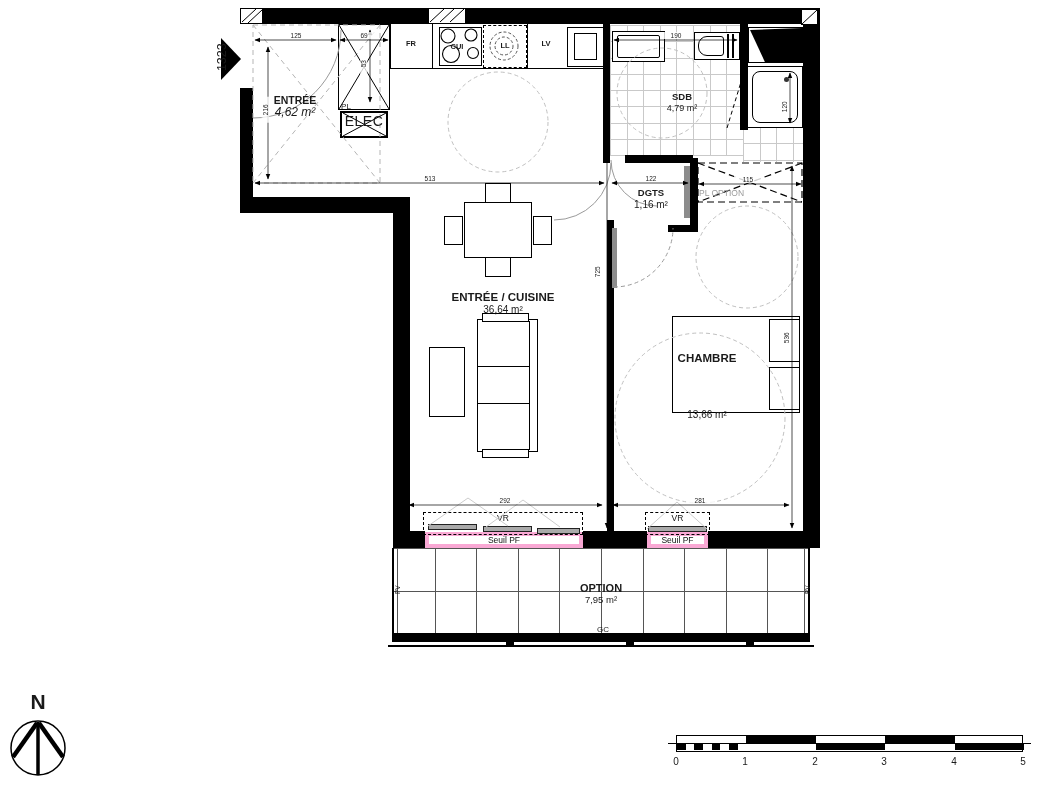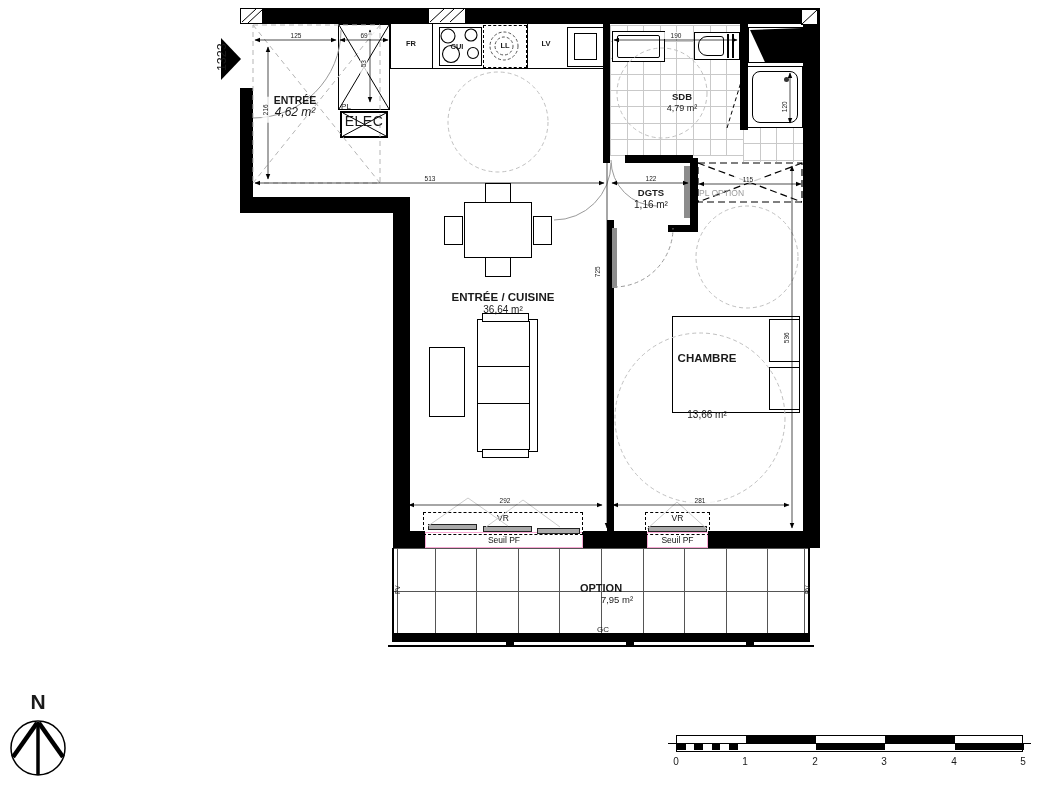--- a/index.html
+++ b/index.html
@@ -14,21 +14,21 @@
   .rot{transform:rotate(-90deg);transform-origin:center;}
   .furn{position:absolute;background:#fff;border:1.2px solid #000;box-sizing:border-box;}
   .tiles-sdb{position:absolute;background-image:
       repeating-linear-gradient(to right,#c9c9c9 0 1px,transparent 1px 16.6px),
       repeating-linear-gradient(to bottom,#c9c9c9 0 1px,transparent 1px 16.3px);}
   .tiles-balc{position:absolute;background-image:
       repeating-linear-gradient(to right,#555 0 1px,transparent 1px 41.6px),
       repeating-linear-gradient(to bottom,#555 0 1px,transparent 1px 43px);}
   .hatch{position:absolute;background:#fff;box-sizing:border-box;border:1px solid #000;}
   svg{position:absolute;left:0;top:0;}
-  .seuil{position:absolute;background:#fff;border:1px solid #f9a8d4;box-sizing:border-box;
+  .seuil{position:absolute;background:#fff;border:4px solid #f9a8d4;box-sizing:border-box;
          display:flex;align-items:center;justify-content:center;font-size:8.5px;color:#111;}
   .vrbox{position:absolute;border:1.2px dashed #000;box-sizing:border-box;
          display:flex;align-items:flex-start;justify-content:center;font-size:8.5px;color:#111;}
   .bar{position:absolute;background:#aaa;border:1px solid #222;box-sizing:border-box;}
   .leaf{position:absolute;background:#8c8c8c;}
 </style>
 </head>
 <body>
 
 <div id="canvas">
@@ -234,21 +234,21 @@
   <div class="lbl b" style="left:611px;top:188px;width:80px;font-size:9.5px;">DGTS</div>
   <div class="lbl" style="left:611px;top:199px;width:80px;font-size:10px;">1,16 m²</div>
 
   <div class="lbl b" style="left:423px;top:291px;width:160px;font-size:11.5px;">ENTRÉE / CUISINE</div>
   <div class="lbl" style="left:423px;top:304px;width:160px;font-size:10px;">36,64 m²</div>
 
   <div class="lbl b" style="left:647px;top:352px;width:120px;font-size:11.5px;">CHAMBRE</div>
   <div class="lbl" style="left:647px;top:365px;width:120px;font-size:10px;margin-top:44px;">13,66 m²</div>
 
   <div class="lbl b" style="left:540px;top:582px;width:122px;font-size:11px;">OPTION</div>
-  <div class="lbl" style="left:556px;top:595px;width:122px;font-size:9.5px;">7,95 m²</div>
+  <div class="lbl" style="left:540px;top:595px;width:122px;font-size:9.5px;">7,95 m²</div>
   <div class="lbl" style="left:590px;top:625px;width:26px;font-size:8px;">GC</div>
 
   <div class="lbl b" style="left:398px;top:40px;width:26px;font-size:7.5px;">FR</div>
   <div class="lbl b" style="left:444px;top:43px;width:26px;font-size:7.5px;">CUI</div>
   <div class="lbl b" style="left:492px;top:42px;width:26px;font-size:7.5px;">LL</div>
   <div class="lbl b" style="left:533px;top:40px;width:26px;font-size:7.5px;">LV</div>
   <div class="lbl" style="left:338px;top:102px;width:16px;font-size:8px;">PL</div>
   <div class="lbl" style="left:340px;top:113px;width:48px;font-size:14px;letter-spacing:0.5px;">ELEC</div>
   <div class="lbl" style="left:699px;top:189px;width:72px;font-size:8.5px;color:#9a9a9a;text-align:left;">PL OPTION</div>
 

